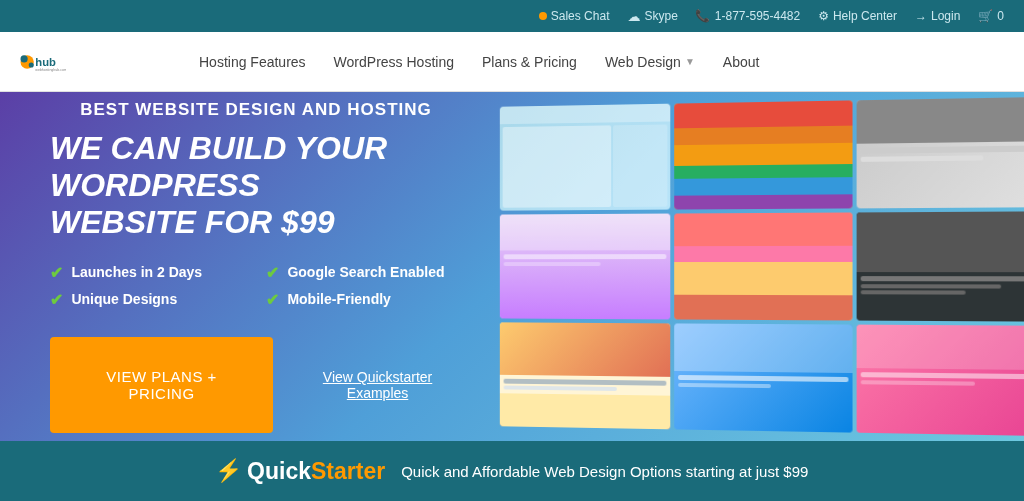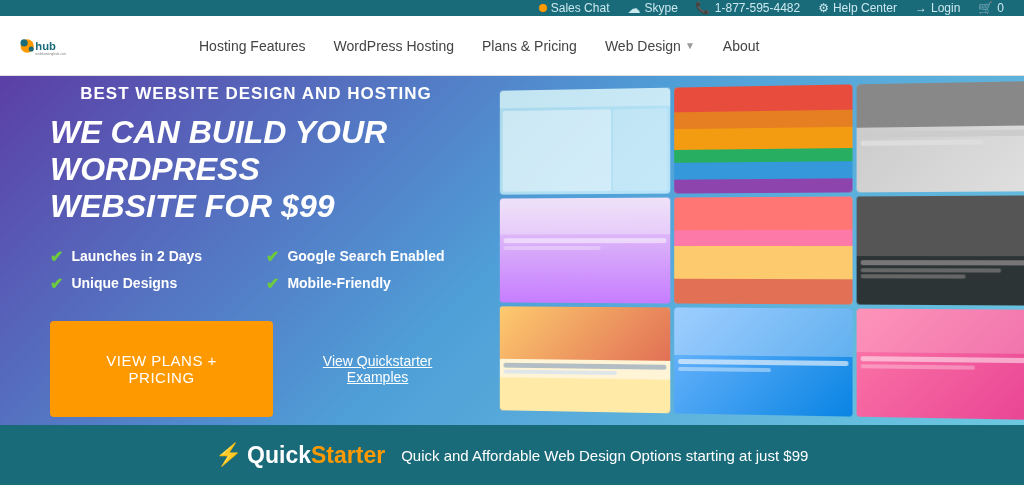--- a/index.html
+++ b/index.html
@@ -6,21 +6,21 @@
     body { font-family: 'Arial', sans-serif; width: 1024px; height: 501px; overflow: hidden; }
 
     
     .top-bar {
       background: #1a6b7a;
       display: flex;
       align-items: center;
       justify-content: flex-end;
       padding: 6px 20px;
       gap: 18px;
-      height: 16px;
+      height: 32px;
     }
     .top-bar-item {
       color: #cce8ef;
       font-size: 12px;
       display: flex;
       align-items: center;
       gap: 4px;
       cursor: pointer;
     }
     .top-bar-item .icon-dot {

